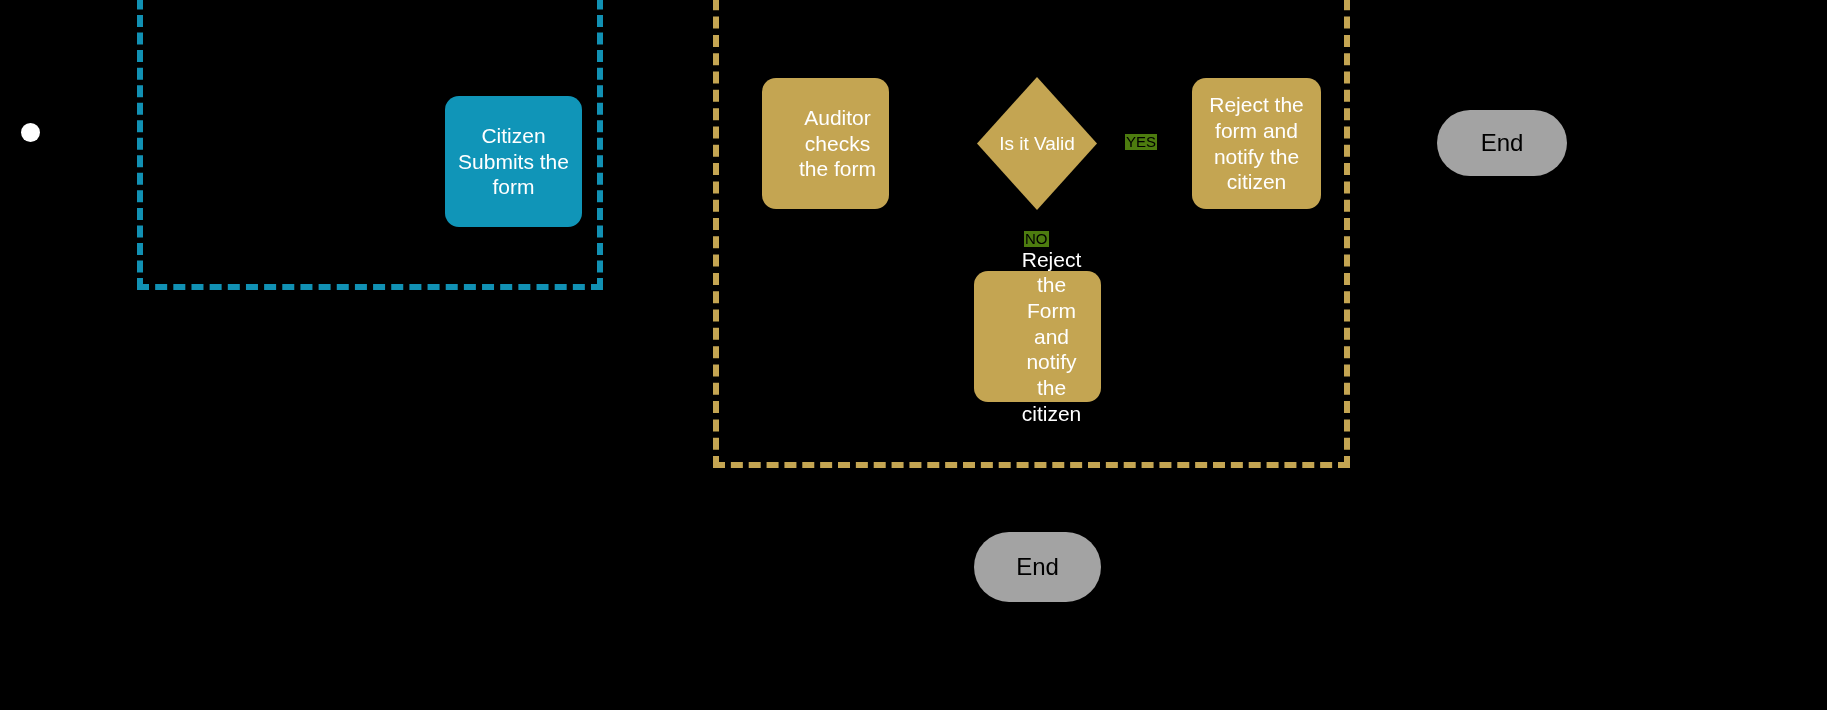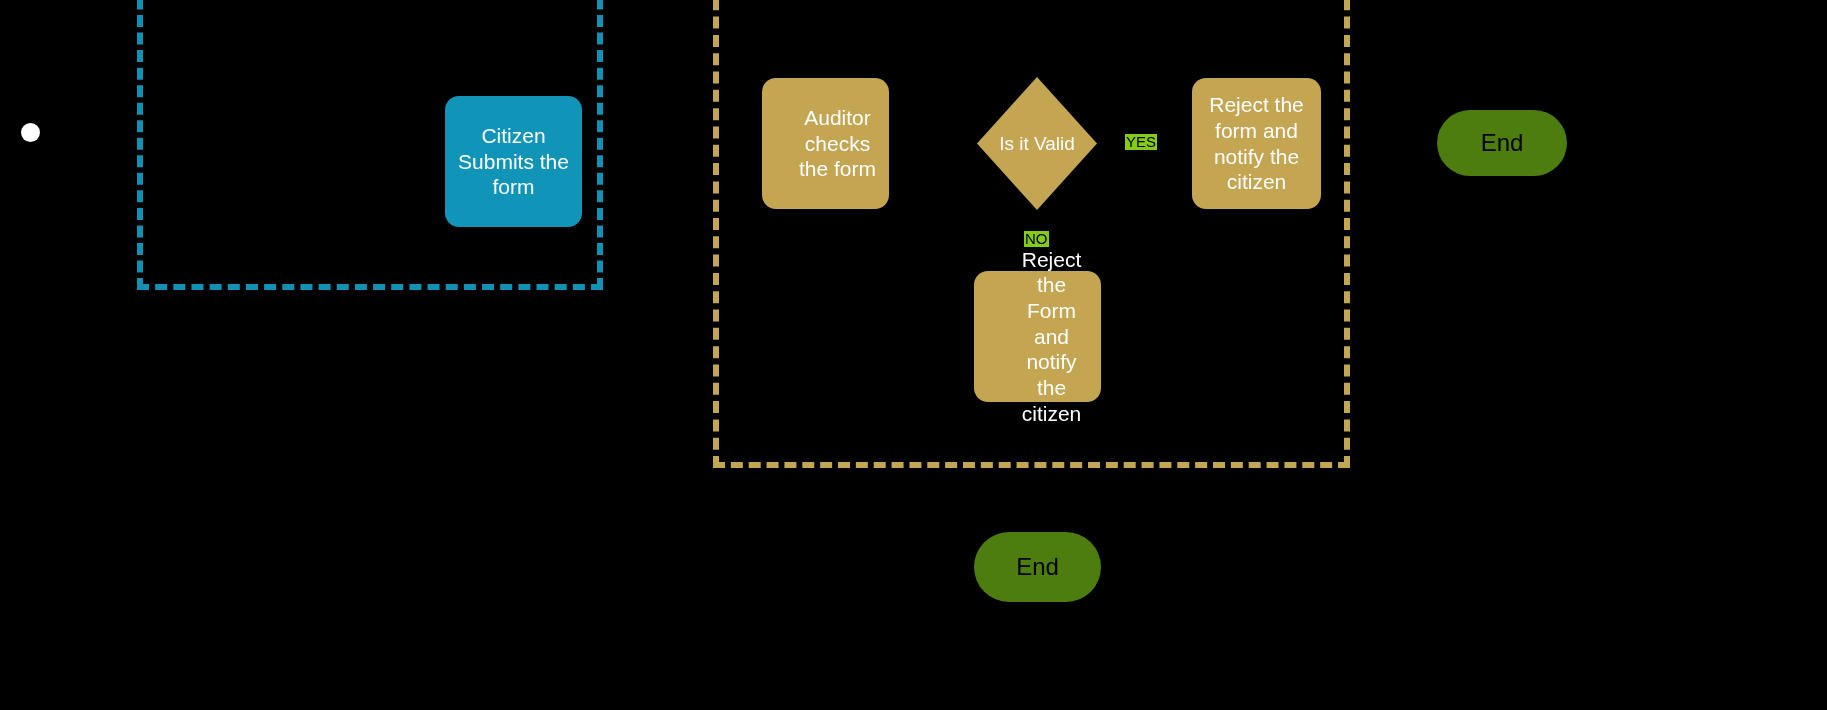--- a/index.html
+++ b/index.html
@@ -51,21 +51,21 @@
   }
   .task {
     border-radius: 14px;
     font-size: 21px;
     padding: 4px 8px;
   }
   .task-citizen { background: #1095B8; }
   .task-auditor { background: #C4A552; }
 
   .terminator {
-    background: #4d7c0f;
+    background: #a3a3a3;
     color: #000000;
     border-radius: 999px;
     font-size: 24px;
   }
 
   .start-dot {
     position: absolute;
     width: 19px;
     height: 19px;
     border-radius: 50%;
@@ -90,21 +90,21 @@
     z-index: 2;
     color: #ffffff;
     font-size: 19px;
     text-align: center;
     white-space: nowrap;
   }
 
   
   .edge-label {
     position: absolute;
-    background: #84cc16;
+    background: #4d7c0f;
     color: #000000;
     font-size: 15px;
     line-height: 1.05;
     padding: 0 1px;
     white-space: nowrap;
   }
 </style>
 </head>
 <body>
 

